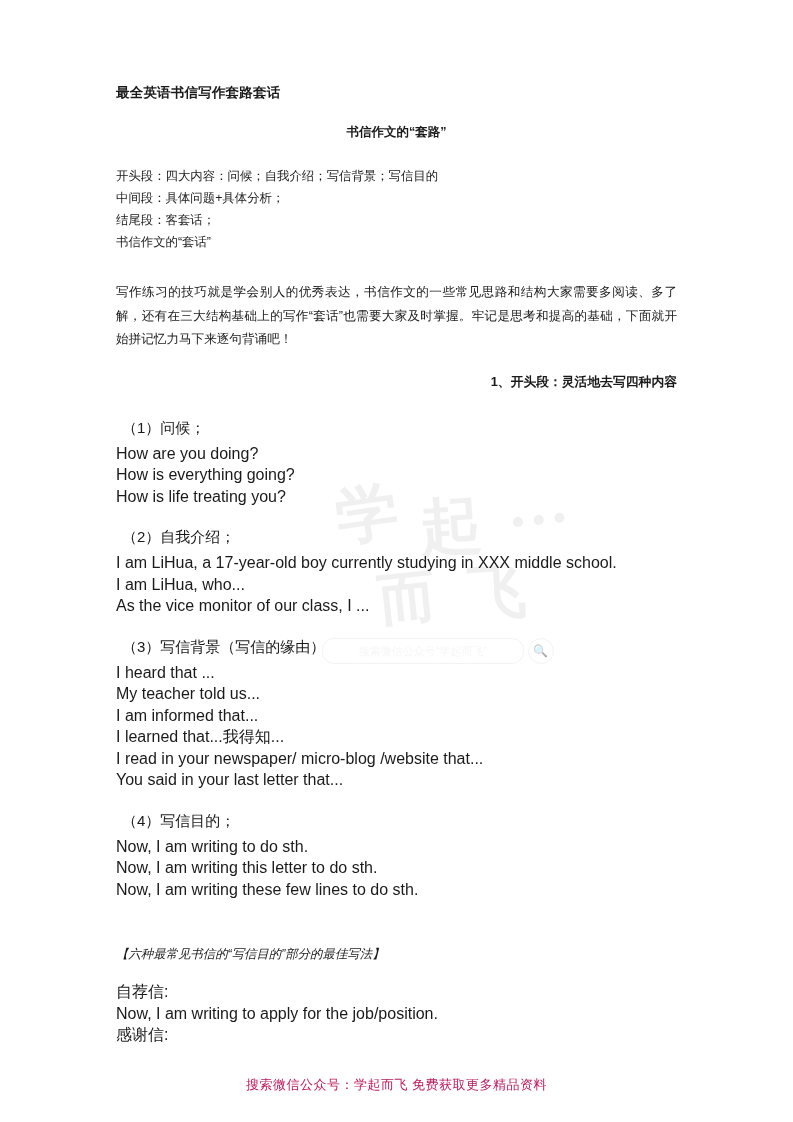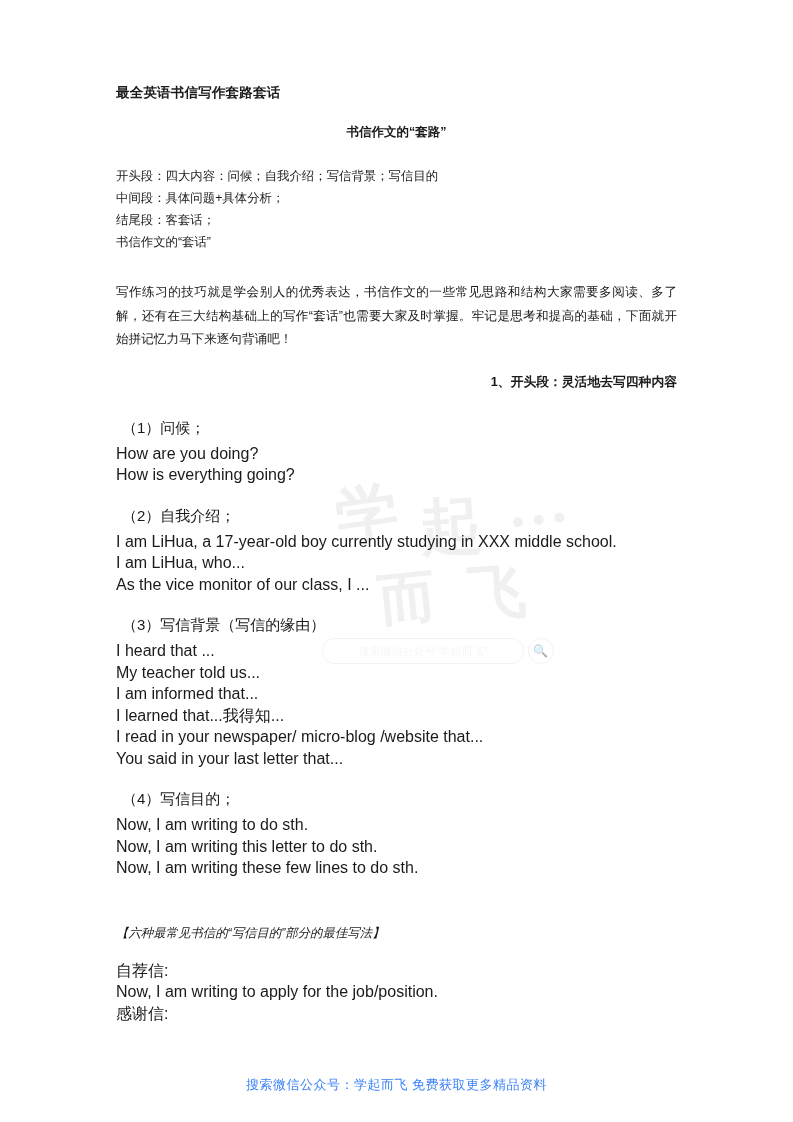--- a/index.html
+++ b/index.html
@@ -127,21 +127,21 @@
     font-style: italic;
   }
   .gap-lg { height: 24px; }
   .footer {
     position: absolute;
     left: 0;
     right: 0;
     bottom: 28px;
     text-align: center;
     font-size: 13px;
-    color: #3b82f6;
+    color: #be185d;
     letter-spacing: 0.5px;
   }
 </style>
 </head>
 <body>
 
 <div class="page">
 
   <div class="watermark">
     <span class="wm-text wm-1">学</span>
@@ -166,20 +166,21 @@
     </div>
 
     <p class="body-para">写作练习的技巧就是学会别人的优秀表达，书信作文的一些常见思路和结构大家需要多阅读、多了解，还有在三大结构基础上的写作“套话”也需要大家及时掌握。牢记是思考和提高的基础，下面就开始拼记忆力马下来逐句背诵吧！</p>
 
     <h3 class="section-head">1、开头段：灵活地去写四种内容</h3>
 
     <div class="group">
       <p class="item-label">（1）问候；</p>
       <p class="line">How are you doing?</p>
       <p class="line">How is everything going?</p>
+      <p class="line">How is life treating you?</p>
     </div>
 
     <div class="group">
       <p class="item-label">（2）自我介绍；</p>
       <p class="line">I am LiHua, a 17-year-old boy currently studying in XXX middle school.</p>
       <p class="line">I am LiHua, who...</p>
       <p class="line">As the vice monitor of our class, I ...</p>
     </div>
 
     <div class="group">

